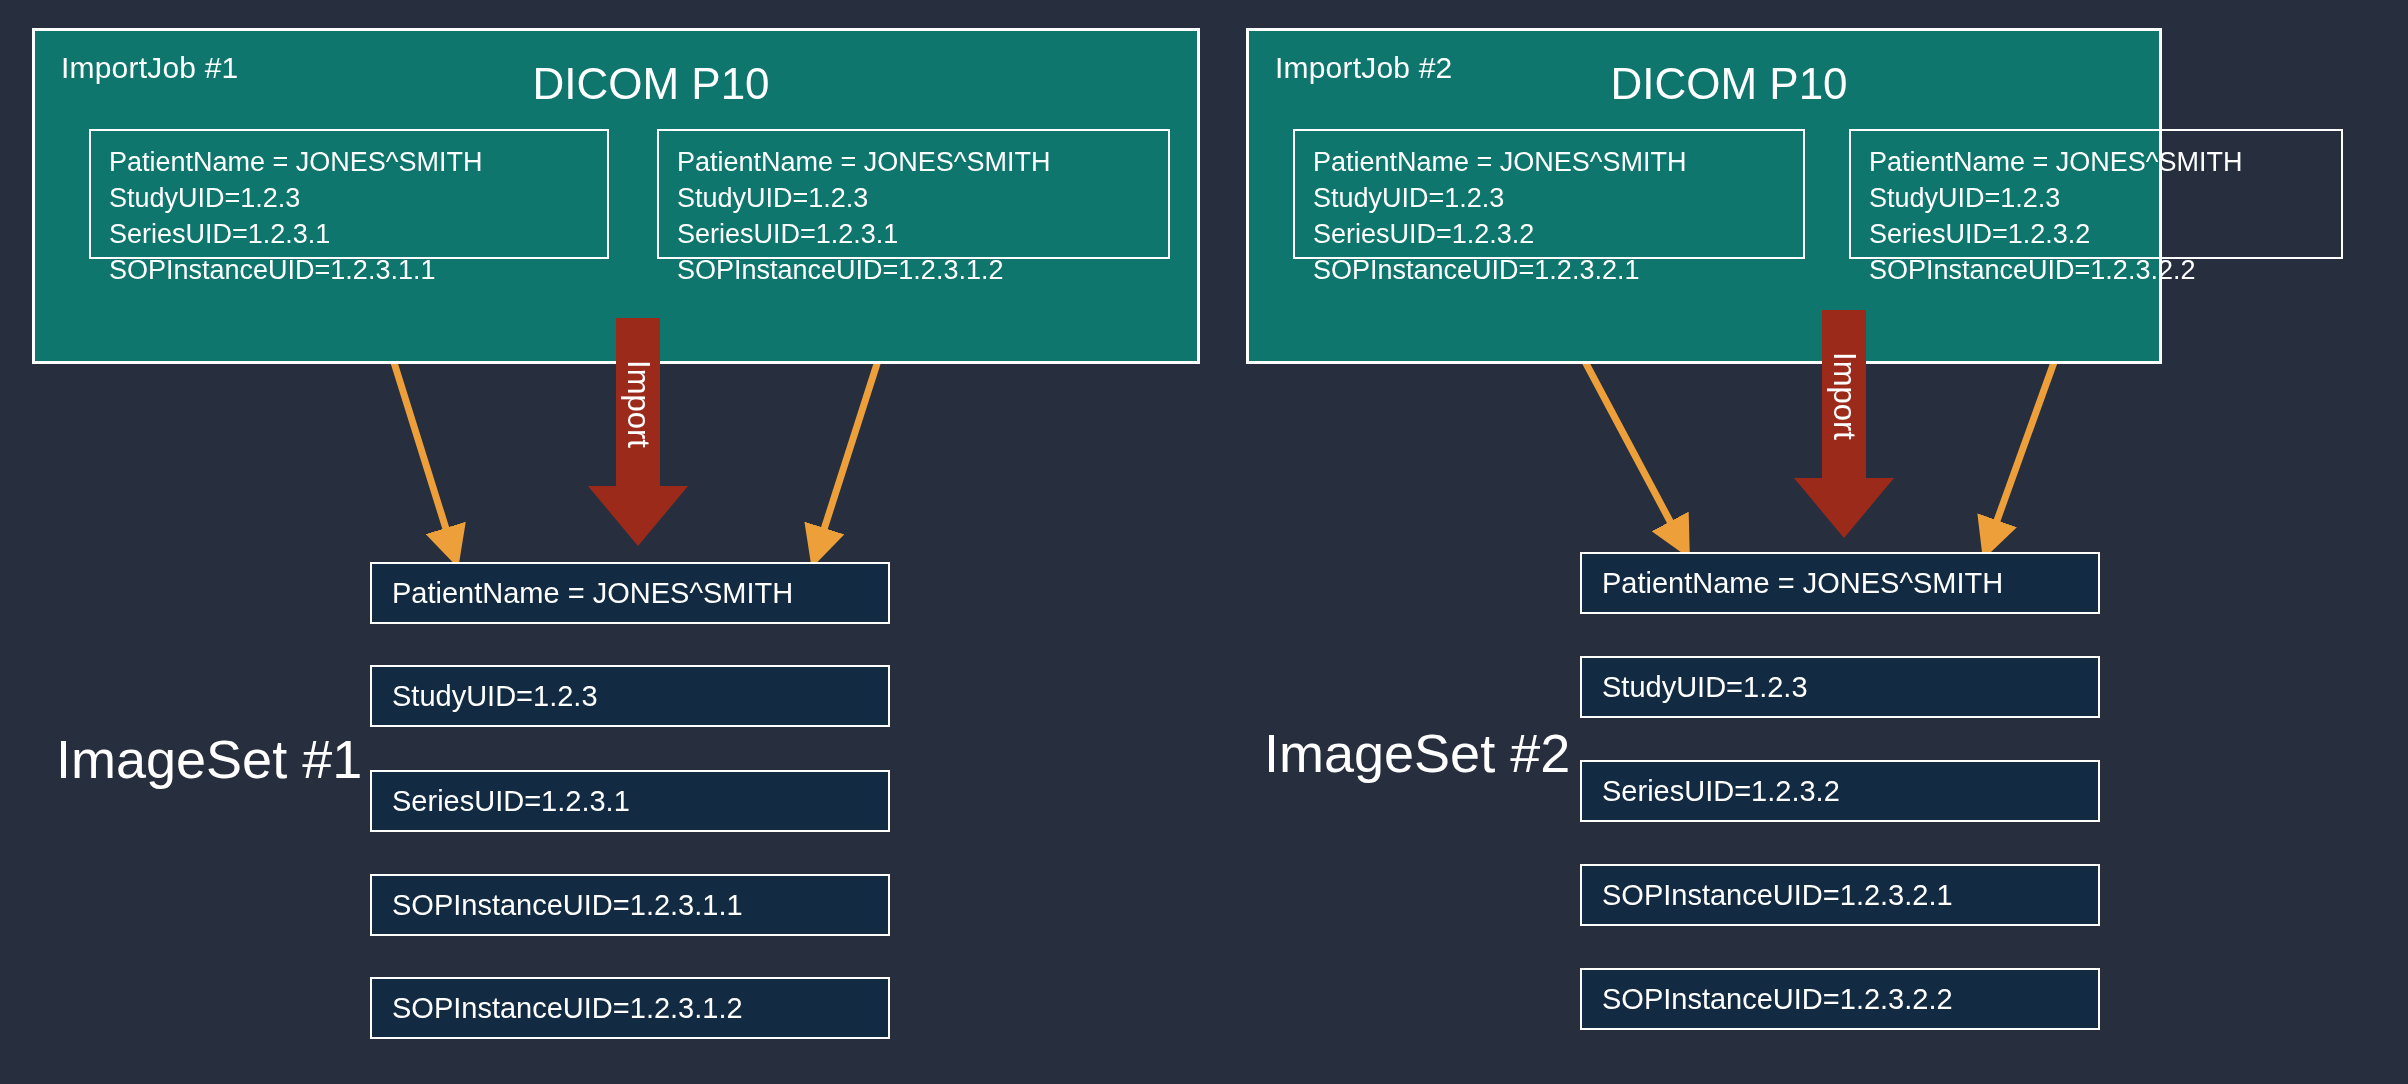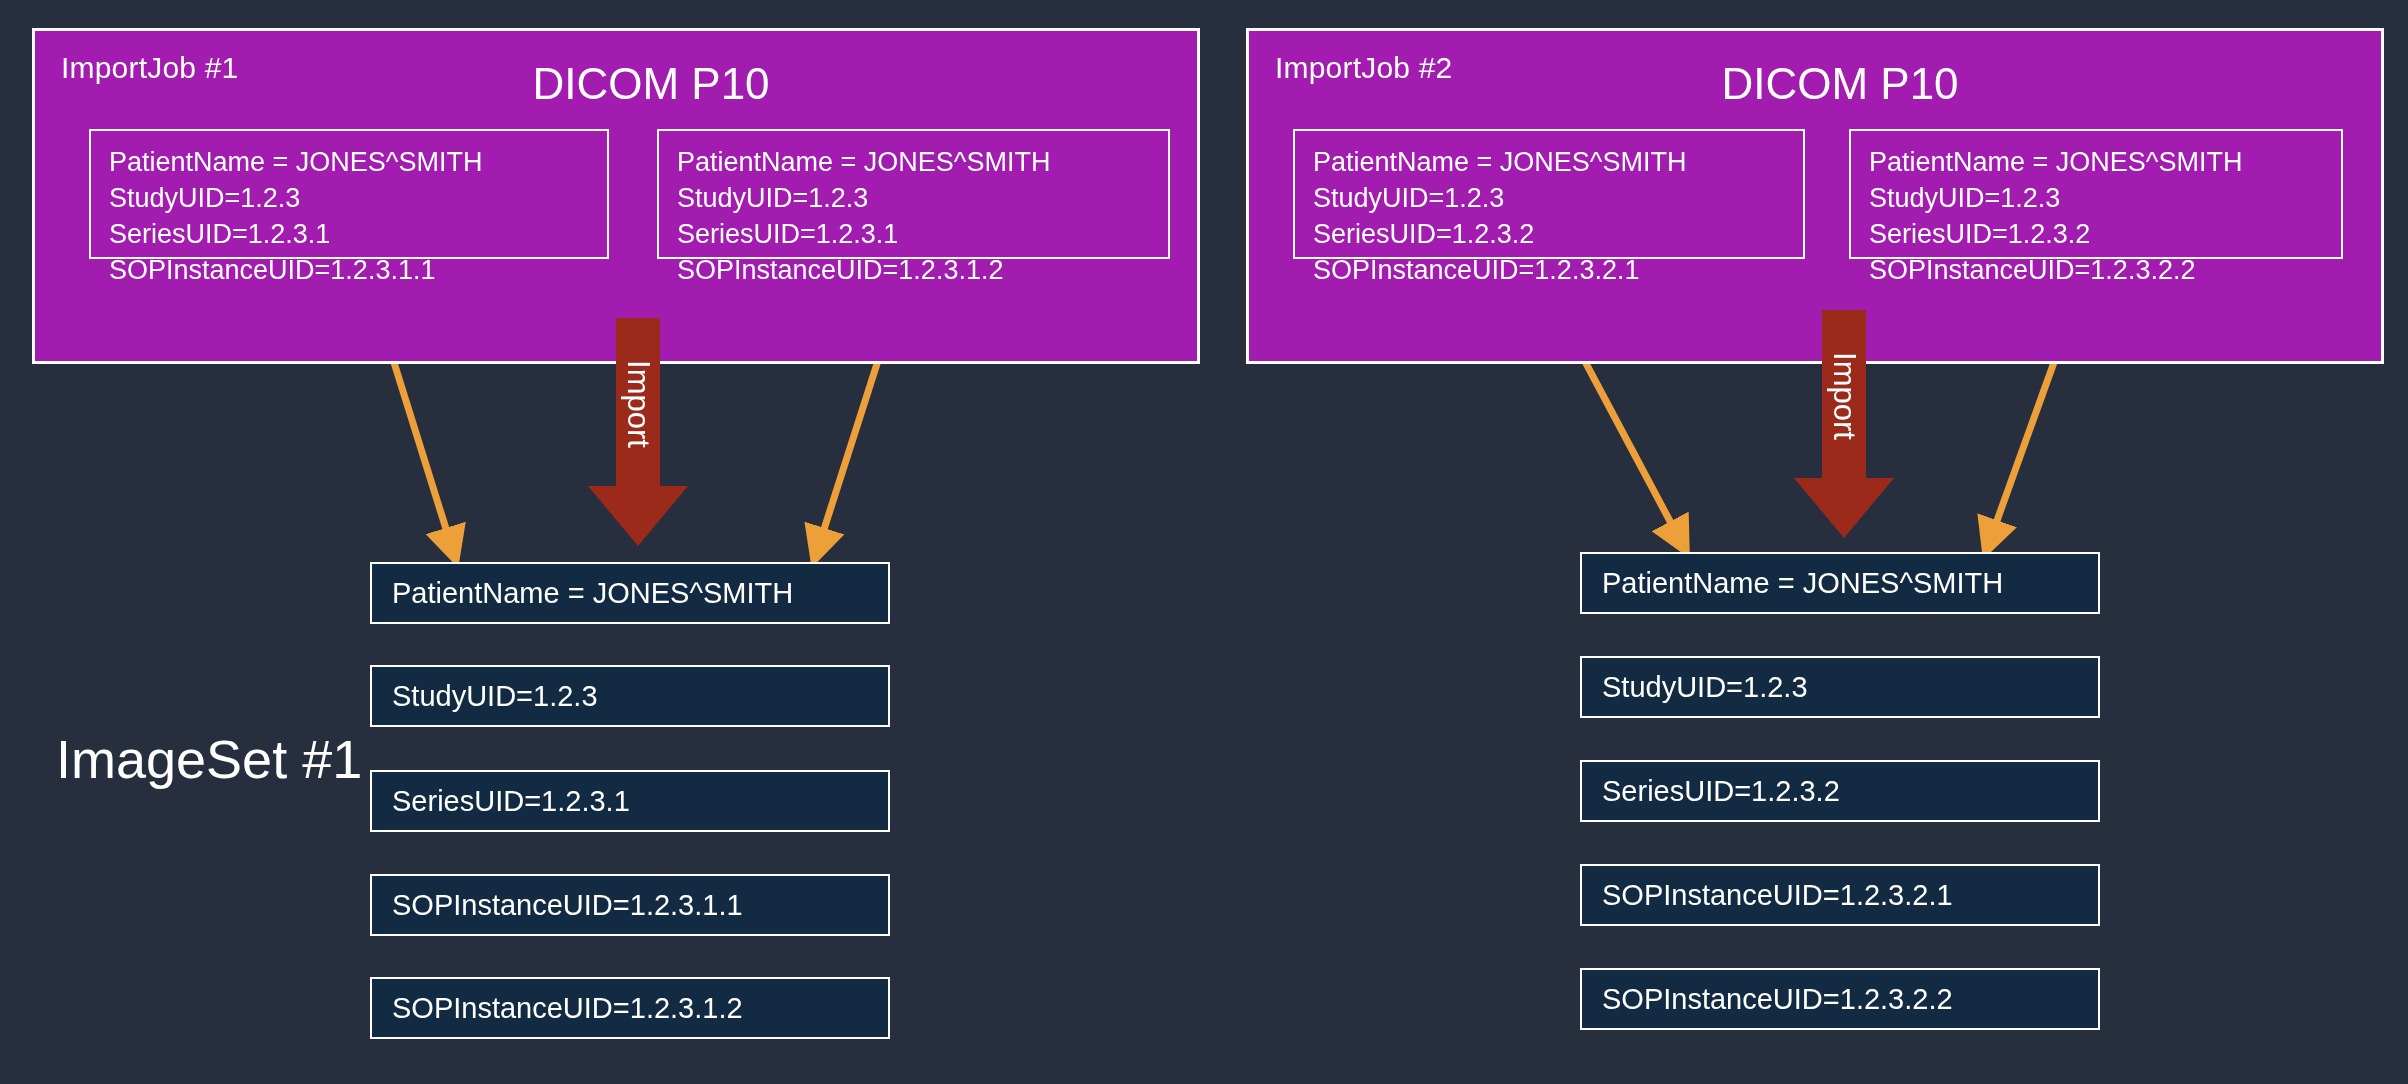--- a/index.html
+++ b/index.html
@@ -14,26 +14,26 @@
     position: relative;
     width: 2408px;
     height: 1084px;
     background: #272f3e;
     overflow: hidden;
   }
 
   
   .job-panel {
     position: absolute;
-    background: #a21caf;
+    background: #0f766e;
     border: 3px solid #ffffff;
     box-sizing: border-box;
   }
   #job-panel-1 { left: 32px;   top: 28px; width: 1168px; height: 336px; }
-  #job-panel-2 { left: 1246px; top: 28px; width: 1138px; height: 336px; }
+  #job-panel-2 { left: 1246px; top: 28px; width: 916px; height: 336px; }
 
   .job-label {
     position: absolute;
     left: 26px;
     top: 20px;
     color: #ffffff;
     font-size: 30px;
     letter-spacing: .2px;
     white-space: nowrap;
   }
@@ -222,20 +222,21 @@
 
   <div class="imageset-label" id="imageset-label-1">ImageSet #1</div>
   <div class="col-1">
     <div class="attr-box">PatientName = JONES^SMITH</div>
     <div class="attr-box">StudyUID=1.2.3</div>
     <div class="attr-box">SeriesUID=1.2.3.1</div>
     <div class="attr-box">SOPInstanceUID=1.2.3.1.1</div>
     <div class="attr-box">SOPInstanceUID=1.2.3.1.2</div>
   </div>
 
+  <div class="imageset-label" id="imageset-label-2">ImageSet #2</div>
   <div class="col-2">
     <div class="attr-box">PatientName = JONES^SMITH</div>
     <div class="attr-box">StudyUID=1.2.3</div>
     <div class="attr-box">SeriesUID=1.2.3.2</div>
     <div class="attr-box">SOPInstanceUID=1.2.3.2.1</div>
     <div class="attr-box">SOPInstanceUID=1.2.3.2.2</div>
   </div>
 
 </div>
 

